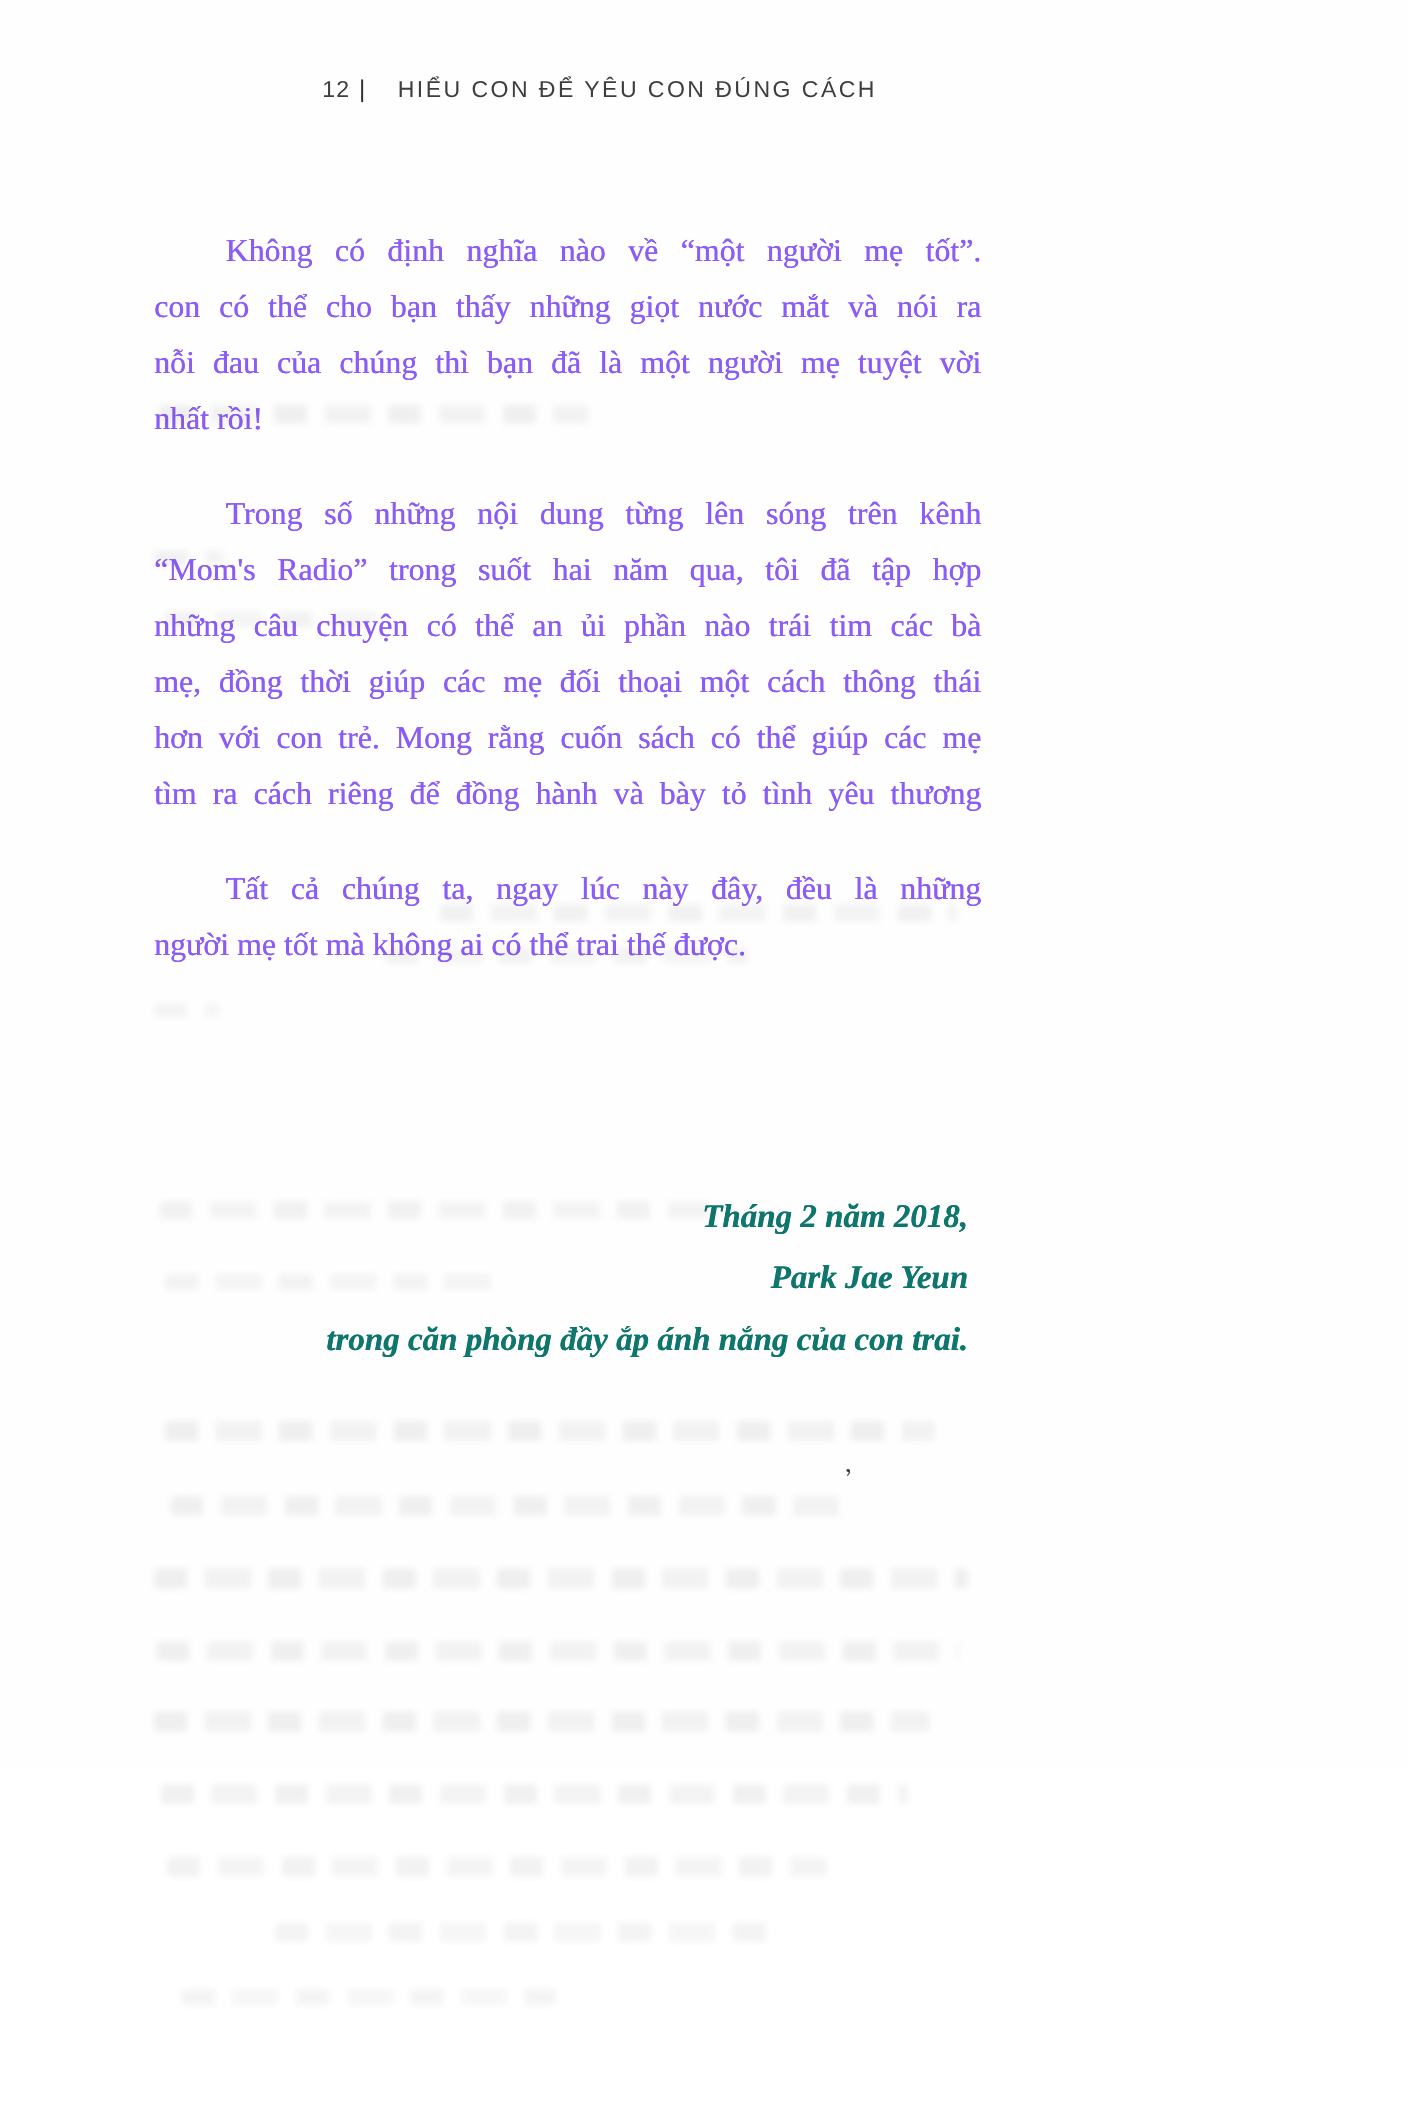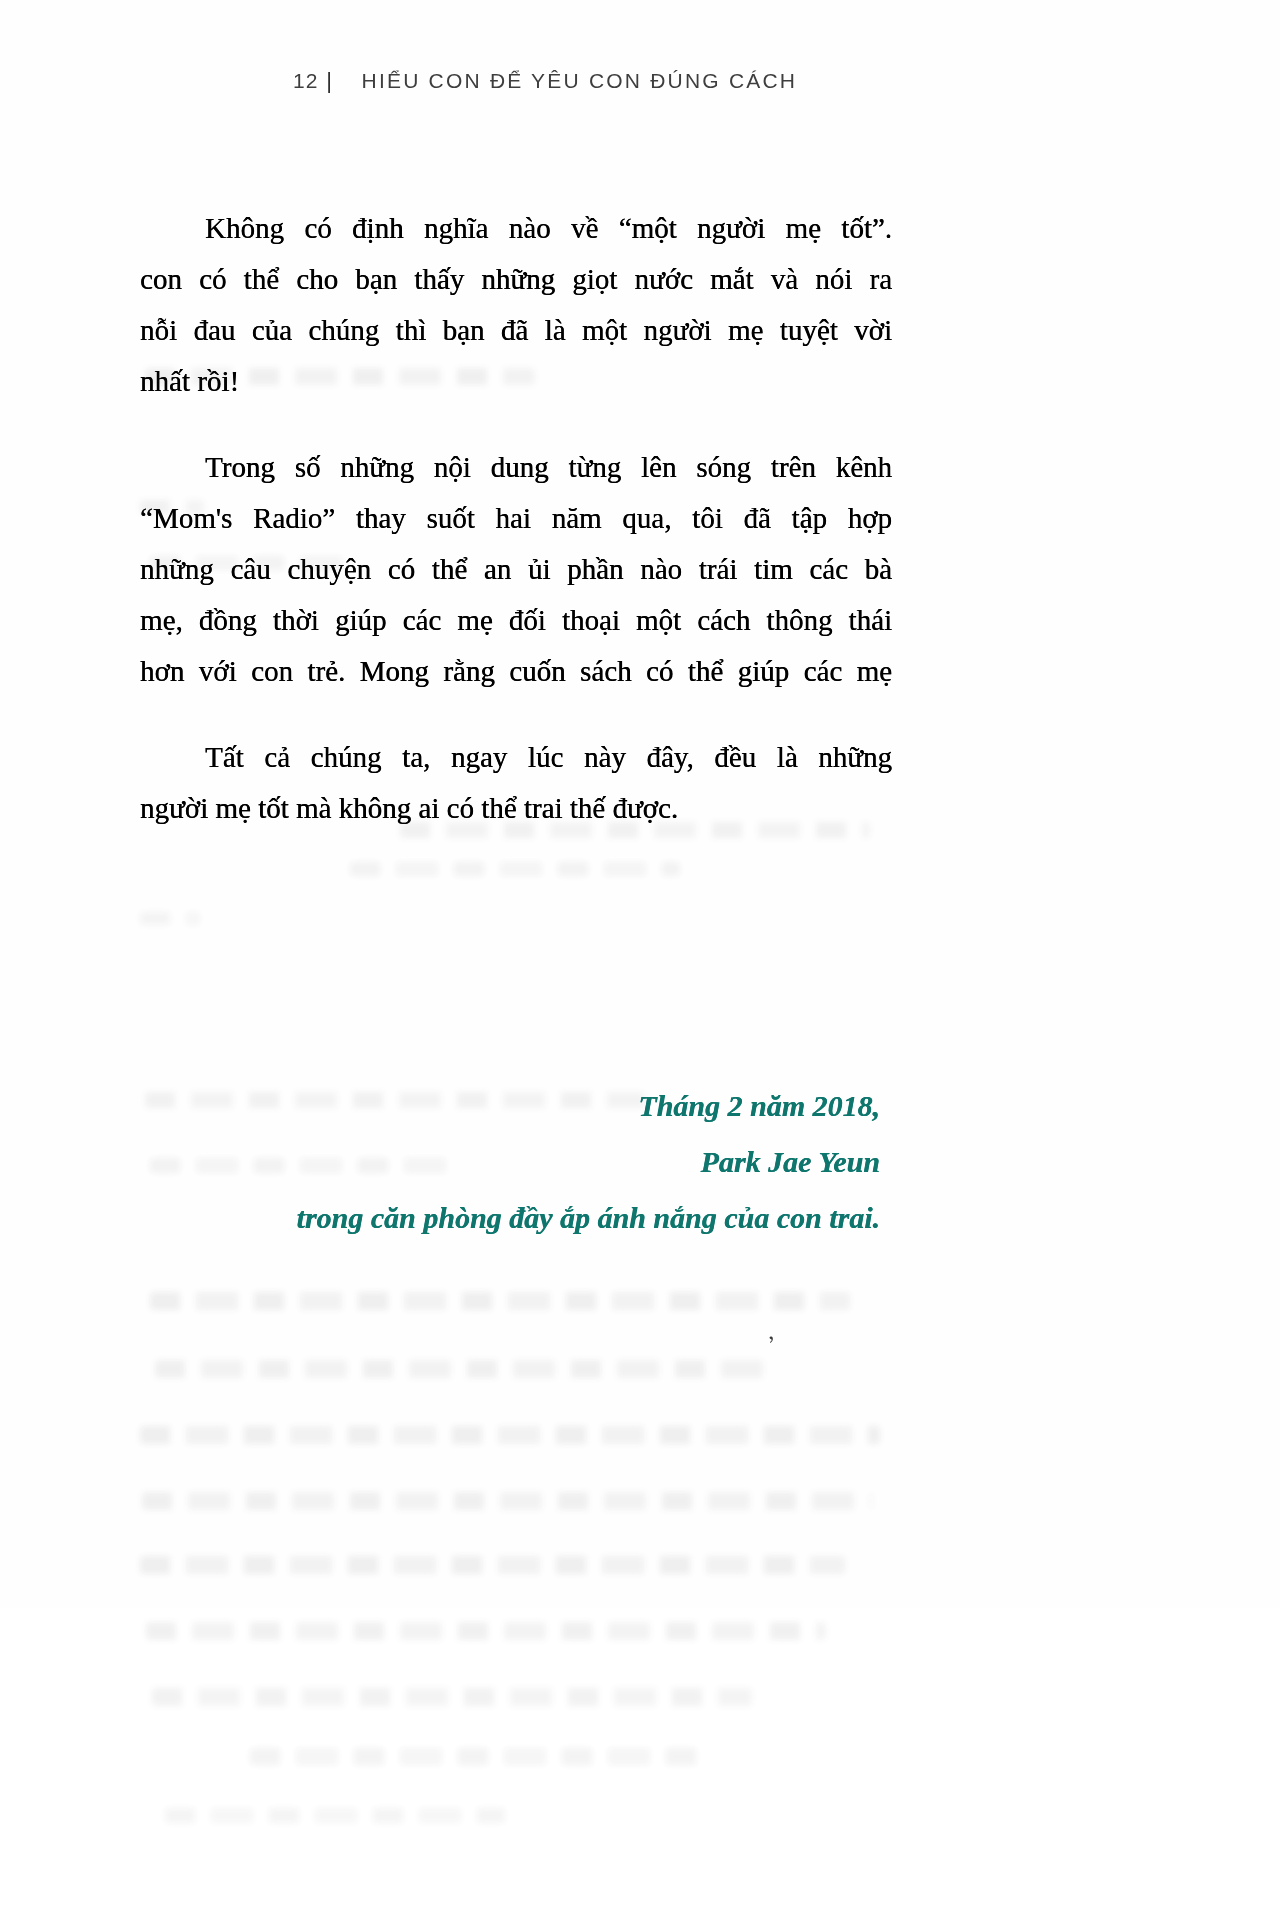--- a/index.html
+++ b/index.html
@@ -31,21 +31,21 @@
   .header .running-title { margin-left: 22px; letter-spacing: 2.2px; }
 
   
   .textblock {
     position: absolute;
     left: 140px;
     top: 203px;
     width: 752px;
     font-size: 29px;
     line-height: 51px;
-    color: #000000;
+    color: #8b5cf6;
     text-shadow: 0.35px 0 0 currentColor;
   }
   .para { margin-top: 35px; }
   .para:first-child { margin-top: 0; }
   .line {
     text-align: justify;
     text-align-last: justify;
     white-space: normal;
     height: 51px;
     overflow: visible;
@@ -106,24 +106,25 @@
 
     <div class="para">
       <div class="line indent">Không có định nghĩa nào về “một người mẹ tốt”.</div>
       <div class="line">con có thể cho bạn thấy những giọt nước mắt và nói ra</div>
       <div class="line">nỗi đau của chúng thì bạn đã là một người mẹ tuyệt vời</div>
       <div class="line last">nhất rồi!</div>
     </div>
 
     <div class="para">
       <div class="line indent">Trong số những nội dung từng lên sóng trên kênh</div>
-      <div class="line">“Mom's Radio” thay suốt hai năm qua, tôi đã tập hợp</div>
+      <div class="line">“Mom's Radio” trong suốt hai năm qua, tôi đã tập hợp</div>
       <div class="line">những câu chuyện có thể an ủi phần nào trái tim các bà</div>
       <div class="line">mẹ, đồng thời giúp các mẹ đối thoại một cách thông thái</div>
       <div class="line">hơn với con trẻ. Mong rằng cuốn sách có thể giúp các mẹ</div>
+      <div class="line">tìm ra cách riêng để đồng hành và bày tỏ tình yêu thương</div>
     </div>
 
     <div class="para">
       <div class="line indent">Tất cả chúng ta, ngay lúc này đây, đều là những</div>
       <div class="line last">người mẹ tốt mà không ai có thể trai thế được.</div>
     </div>
 
   </div>
 
   <div class="signature">

